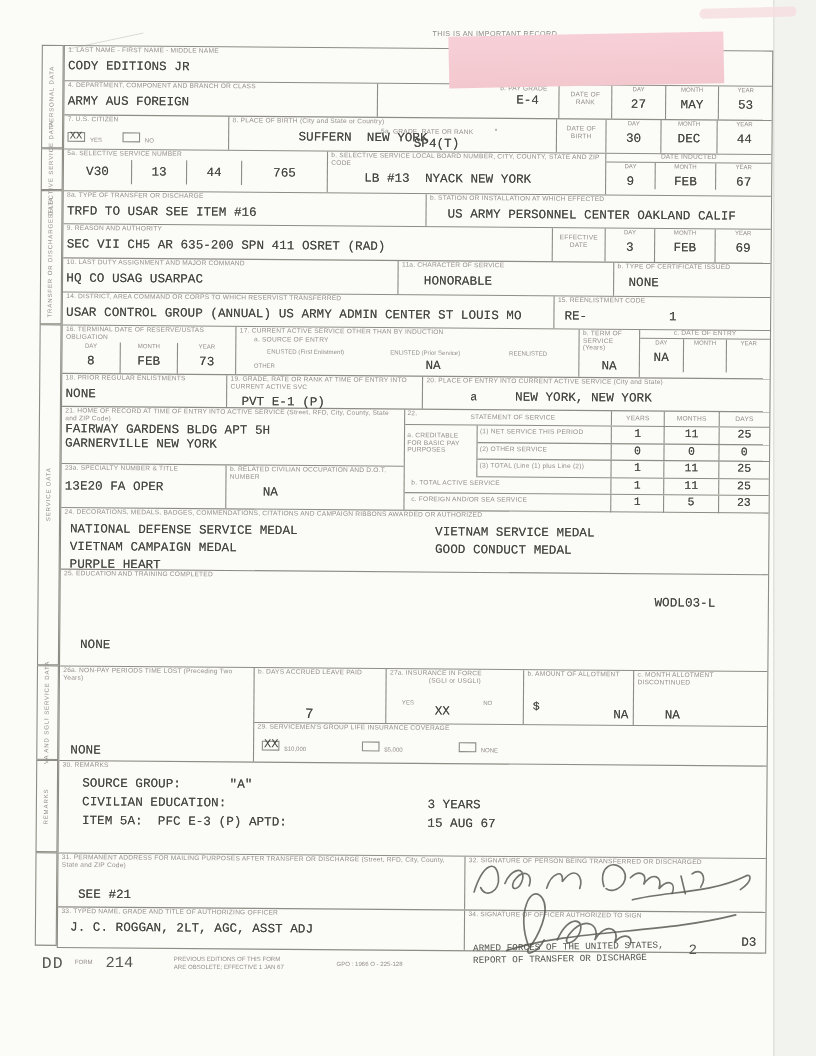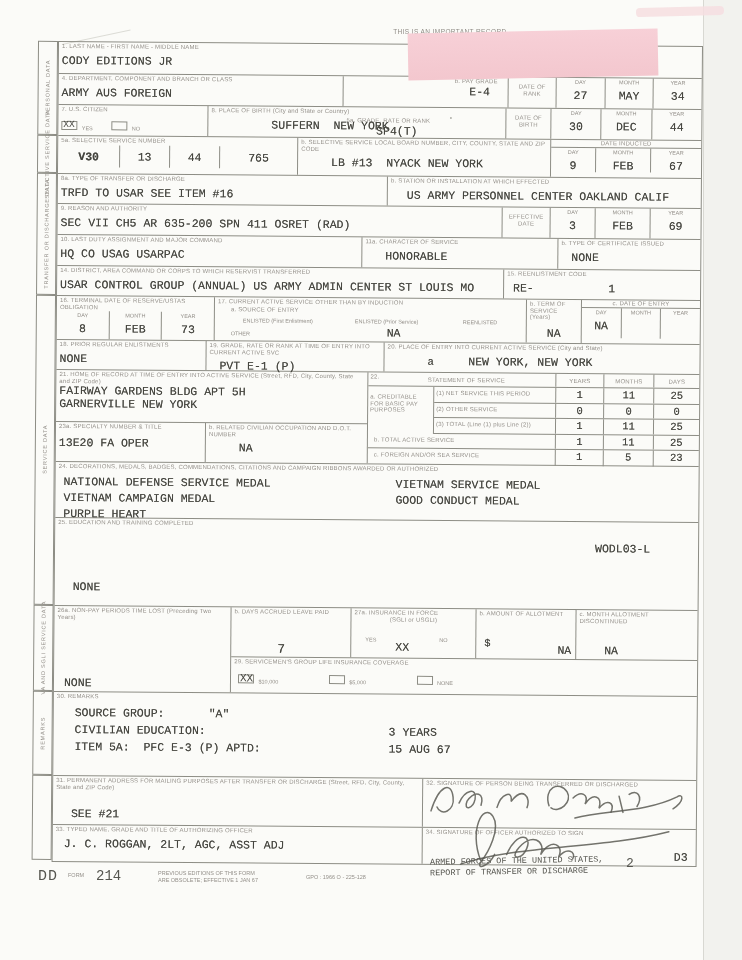--- a/index.html
+++ b/index.html
@@ -129,21 +129,21 @@
           <span class="lb">b. PAY GRADE</span>
           <span class="val center">E-4</span>
         </div>
         <div class="cell" style="width:48px;">
           <span class="lb" style="text-align:center;padding-top:5px;">DATE OF RANK</span>
         </div>
         <div class="cell" style="flex:1;padding:0;">
           <div class="dgroup">
             <div class="dcol"><span class="dh">DAY</span><span class="dval">27</span></div>
             <div class="dcol"><span class="dh">MONTH</span><span class="dval">MAY</span></div>
-            <div class="dcol"><span class="dh">YEAR</span><span class="dval">34</span></div>
+            <div class="dcol"><span class="dh">YEAR</span><span class="dval">53</span></div>
           </div>
         </div>
       </div>
 
       <div class="row" style="height:31px;">
         <div class="cell" style="width:150px;">
           <span class="lb">7. U.S. CITIZEN</span>
           <span style="display:inline-block;margin-top:3px;">
             <span class="cb"><span class="cbmark">XX</span></span>
             <span class="tiny">YES</span>
@@ -164,21 +164,21 @@
             <div class="dcol"><span class="dh">MONTH</span><span class="dval">DEC</span></div>
             <div class="dcol"><span class="dh">YEAR</span><span class="dval">44</span></div>
           </div>
         </div>
       </div>
 
       <div class="row" style="height:38px;">
         <div class="cell" style="width:240px;padding:0;">
           <span class="lb" style="padding:1px 3px;">5a. SELECTIVE SERVICE NUMBER</span>
           <div class="dgroup" style="height:22px;">
-            <div class="dcol" style="flex:0 0 62px;font-weight:bold;"><span class="dval">V30</span></div>
+            <div class="dcol" style="flex:0 0 62px;"><span class="dval">V30</span></div>
             <div class="dcol" style="flex:0 0 50px;"><span class="dval">13</span></div>
             <div class="dcol" style="flex:0 0 50px;"><span class="dval">44</span></div>
             <div class="dcol"><span class="dval">765</span></div>
           </div>
         </div>
         <div class="cell" style="width:253px;">
           <span class="lb">b. SELECTIVE SERVICE LOCAL BOARD NUMBER, CITY, COUNTY, STATE AND ZIP CODE</span>
           <span class="val" style="margin-left:30px;">LB #13  NYACK NEW YORK</span>
         </div>
         <div class="cell" style="flex:1;padding:0;">

